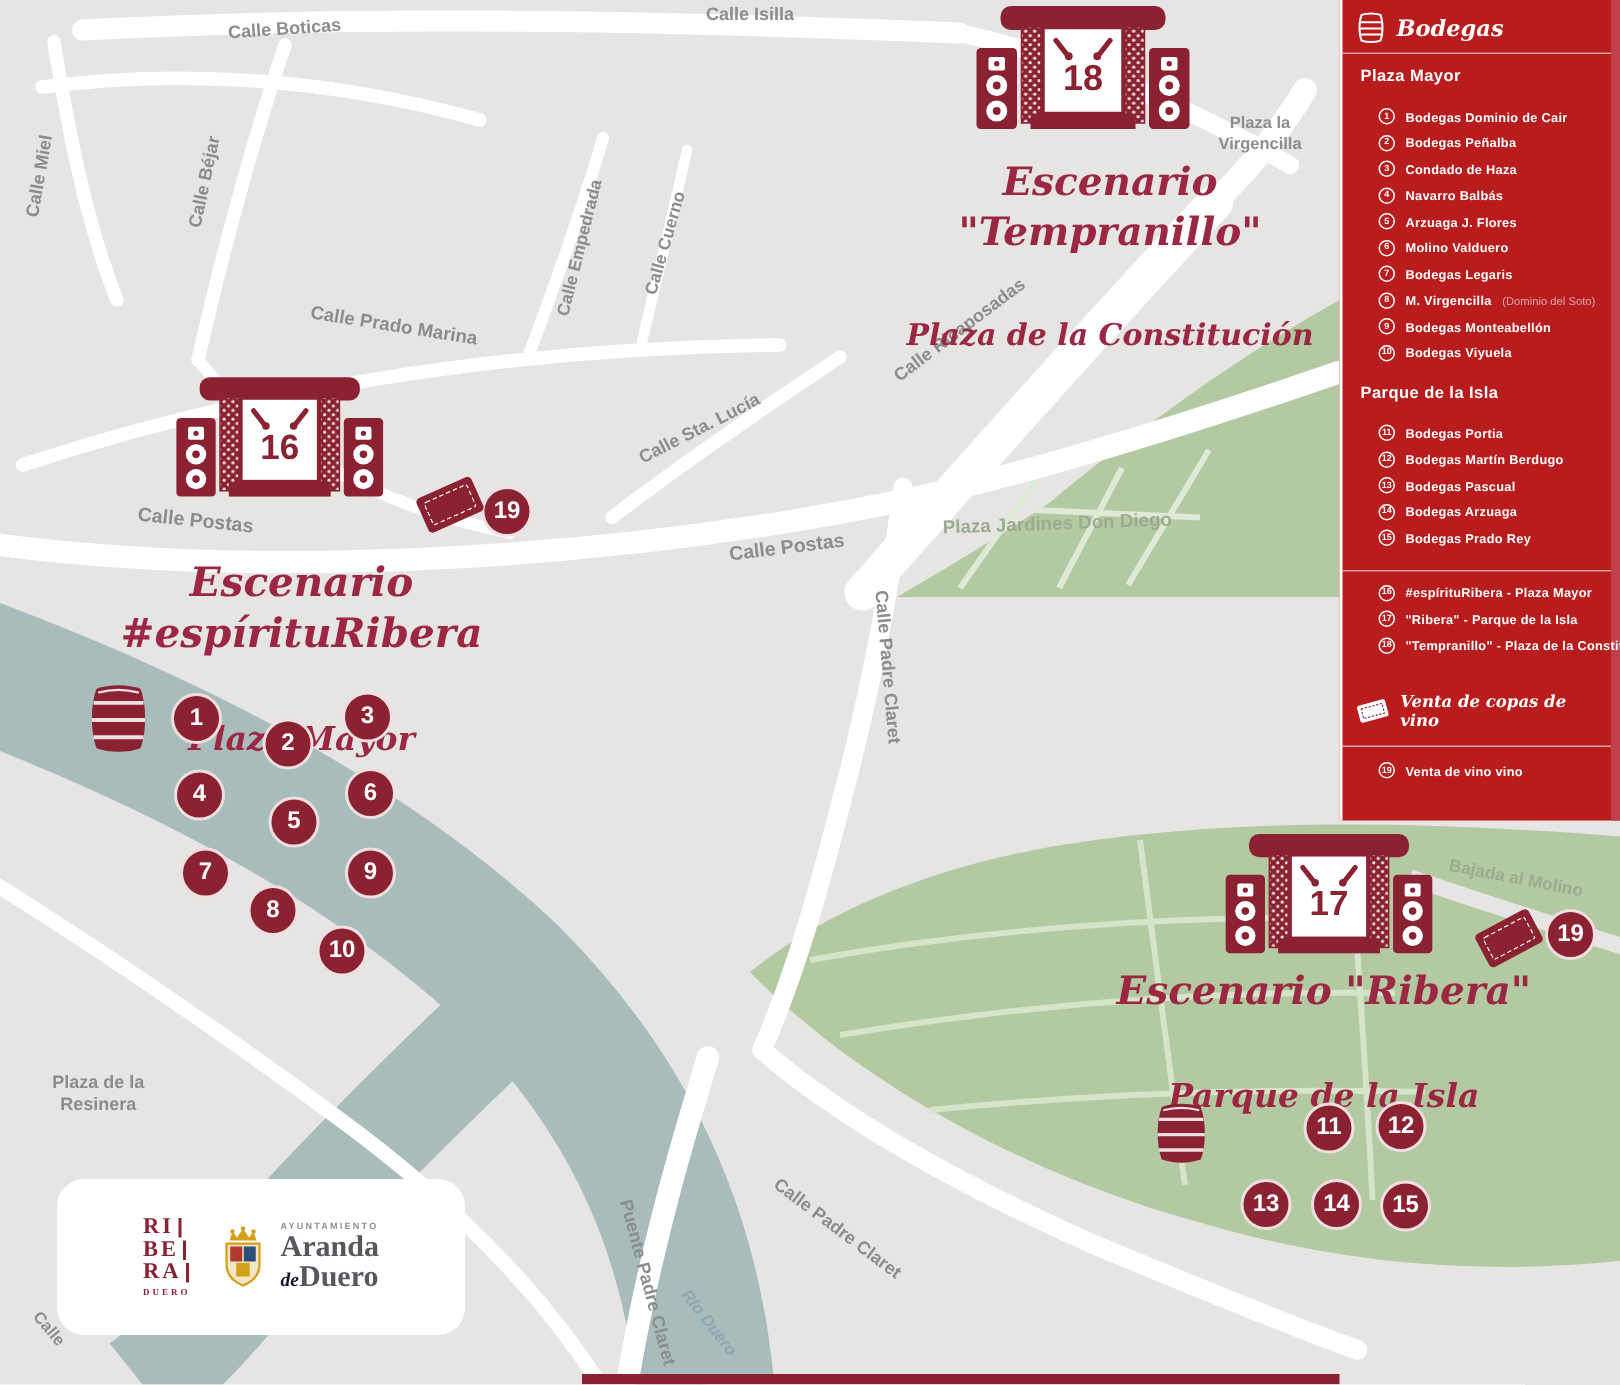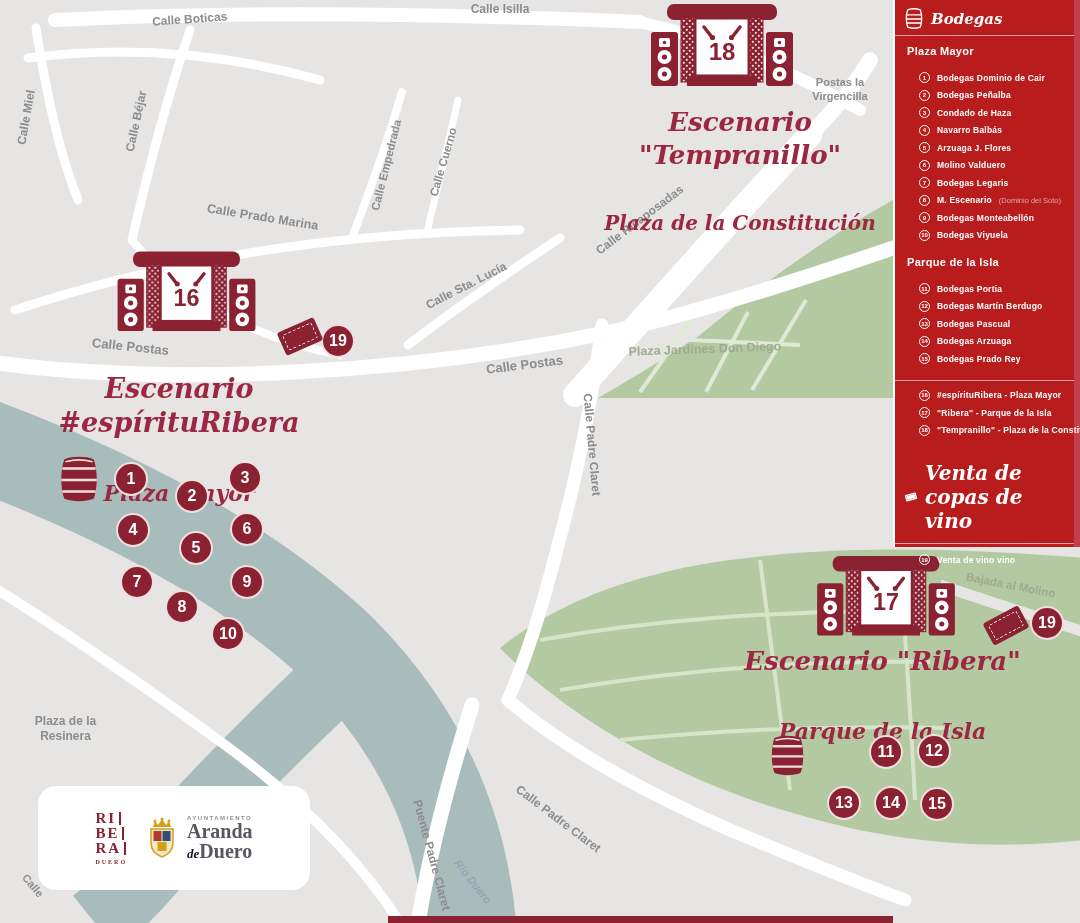--- a/index.html
+++ b/index.html
@@ -42,21 +42,21 @@
   .sb-num{flex:0 0 auto;width:11px;height:11px;border:1px solid #fff;border-radius:50%;
     font-size:6px;font-weight:bold;display:flex;align-items:center;justify-content:center;
     box-sizing:border-box;}
   .sb-nm{font-size:8.5px;font-weight:bold;letter-spacing:.2px;white-space:nowrap;}
   .sb-note{font-size:7.5px;color:#dcaab4;white-space:nowrap;}
   .sb-sep{border:none;border-top:1px solid #d9a3ad;margin:8px 0 0 0;}
   .sb-header2{display:flex;align-items:center;gap:8px;padding:7px 10px 5px 10px;
     border-bottom:1px solid #d9a3ad;}
   .sb-header2 .script{font-size:15px;}
   .sb-venta{display:flex;align-items:center;gap:8px;padding:10px 10px 8px 10px;}
-  .sb-venta .script{font-size:20px;}
+  .sb-venta .script{font-size:11px;}
 
   
   #logo-card{position:absolute;left:38px;top:786px;width:272px;height:104px;background:#fff;
     border-radius:18px;z-index:8;display:flex;align-items:center;justify-content:center;gap:20px;}
   .ribera-logo{color:#8b2232;font-family:"Liberation Serif",serif;font-weight:bold;
     text-align:left;line-height:1.0;}
   .ribera-logo .row{font-size:15px;letter-spacing:2px;display:flex;align-items:center;gap:3px;}
   .ribera-logo .bar{display:inline-block;width:2px;height:13px;background:#8b2232;}
   .ribera-logo .sub{font-size:6px;letter-spacing:2px;margin-top:3px;color:#8b2232;}
   .ayto{display:flex;align-items:center;gap:10px;}
@@ -184,34 +184,34 @@
   </svg>
   <svg class="stage" viewBox="0 0 170 100" style="left:634px;top:4px;width:176px;height:100px;">
     <use href="#stage-proto"></use>
     <text class="stage-number" x="85" y="56" text-anchor="middle">18</text>
   </svg>
   <svg class="stage" viewBox="0 0 170 100" style="left:800px;top:556px;width:172px;height:97px;">
     <use href="#stage-proto"></use>
     <text class="stage-number" x="85" y="56" text-anchor="middle">17</text>
   </svg>
 
-  <div class="stage-title script" style="left:4px;top:372px;width:350px;font-style:italic;">
+  <div class="stage-title script" style="left:26px;top:372px;width:350px;font-style:italic;">
     <div class="t1">Escenario #espírituRibera</div>
     <div class="t2">Plaza Mayor</div>
   </div>
   <div class="stage-title script" style="left:575px;top:106px;width:330px;">
     <div class="t1" style="font-size:26px;">Escenario "Tempranillo"</div>
     <div class="t2" style="font-size:20px;">Plaza de la Constitución</div>
   </div>
   <div class="stage-title script" style="left:740px;top:645px;width:285px;">
     <div class="t1" style="font-size:26px;">Escenario "Ribera"</div>
     <div class="t2">Parque de la Isla</div>
   </div>
 
-  <div class="place-label" style="left:795px;top:76px;width:90px;font-size:11px;">Postas la
+  <div class="place-label" style="left:795px;top:76px;width:90px;font-size:11px;">Plaza la
 Virgencilla</div>
   <div class="place-label" style="left:18px;top:714px;width:95px;">Plaza de la
 Resinera</div>
 
   <div class="marker" style="left:131px;top:479px;">1</div>
   <div class="marker" style="left:192px;top:496px;">2</div>
   <div class="marker" style="left:245px;top:478px;">3</div>
   <div class="marker" style="left:133px;top:530px;">4</div>
   <div class="marker" style="left:196px;top:548px;">5</div>
   <div class="marker" style="left:247px;top:529px;">6</div>
@@ -312,21 +312,21 @@
       <li>
           <span class="sb-num">6</span>
           <span class="sb-nm">Molino Valduero</span>
         </li>
       <li>
           <span class="sb-num">7</span>
           <span class="sb-nm">Bodegas Legaris</span>
         </li>
       <li>
           <span class="sb-num">8</span>
-          <span class="sb-nm">M. Escenario</span>
+          <span class="sb-nm">M. Virgencilla</span>
           <span class="sb-note">(Dominio del Soto)</span>
         </li>
       <li>
           <span class="sb-num">9</span>
           <span class="sb-nm">Bodegas Monteabellón</span>
         </li>
       <li>
           <span class="sb-num">10</span>
           <span class="sb-nm">Bodegas Viyuela</span>
         </li>

